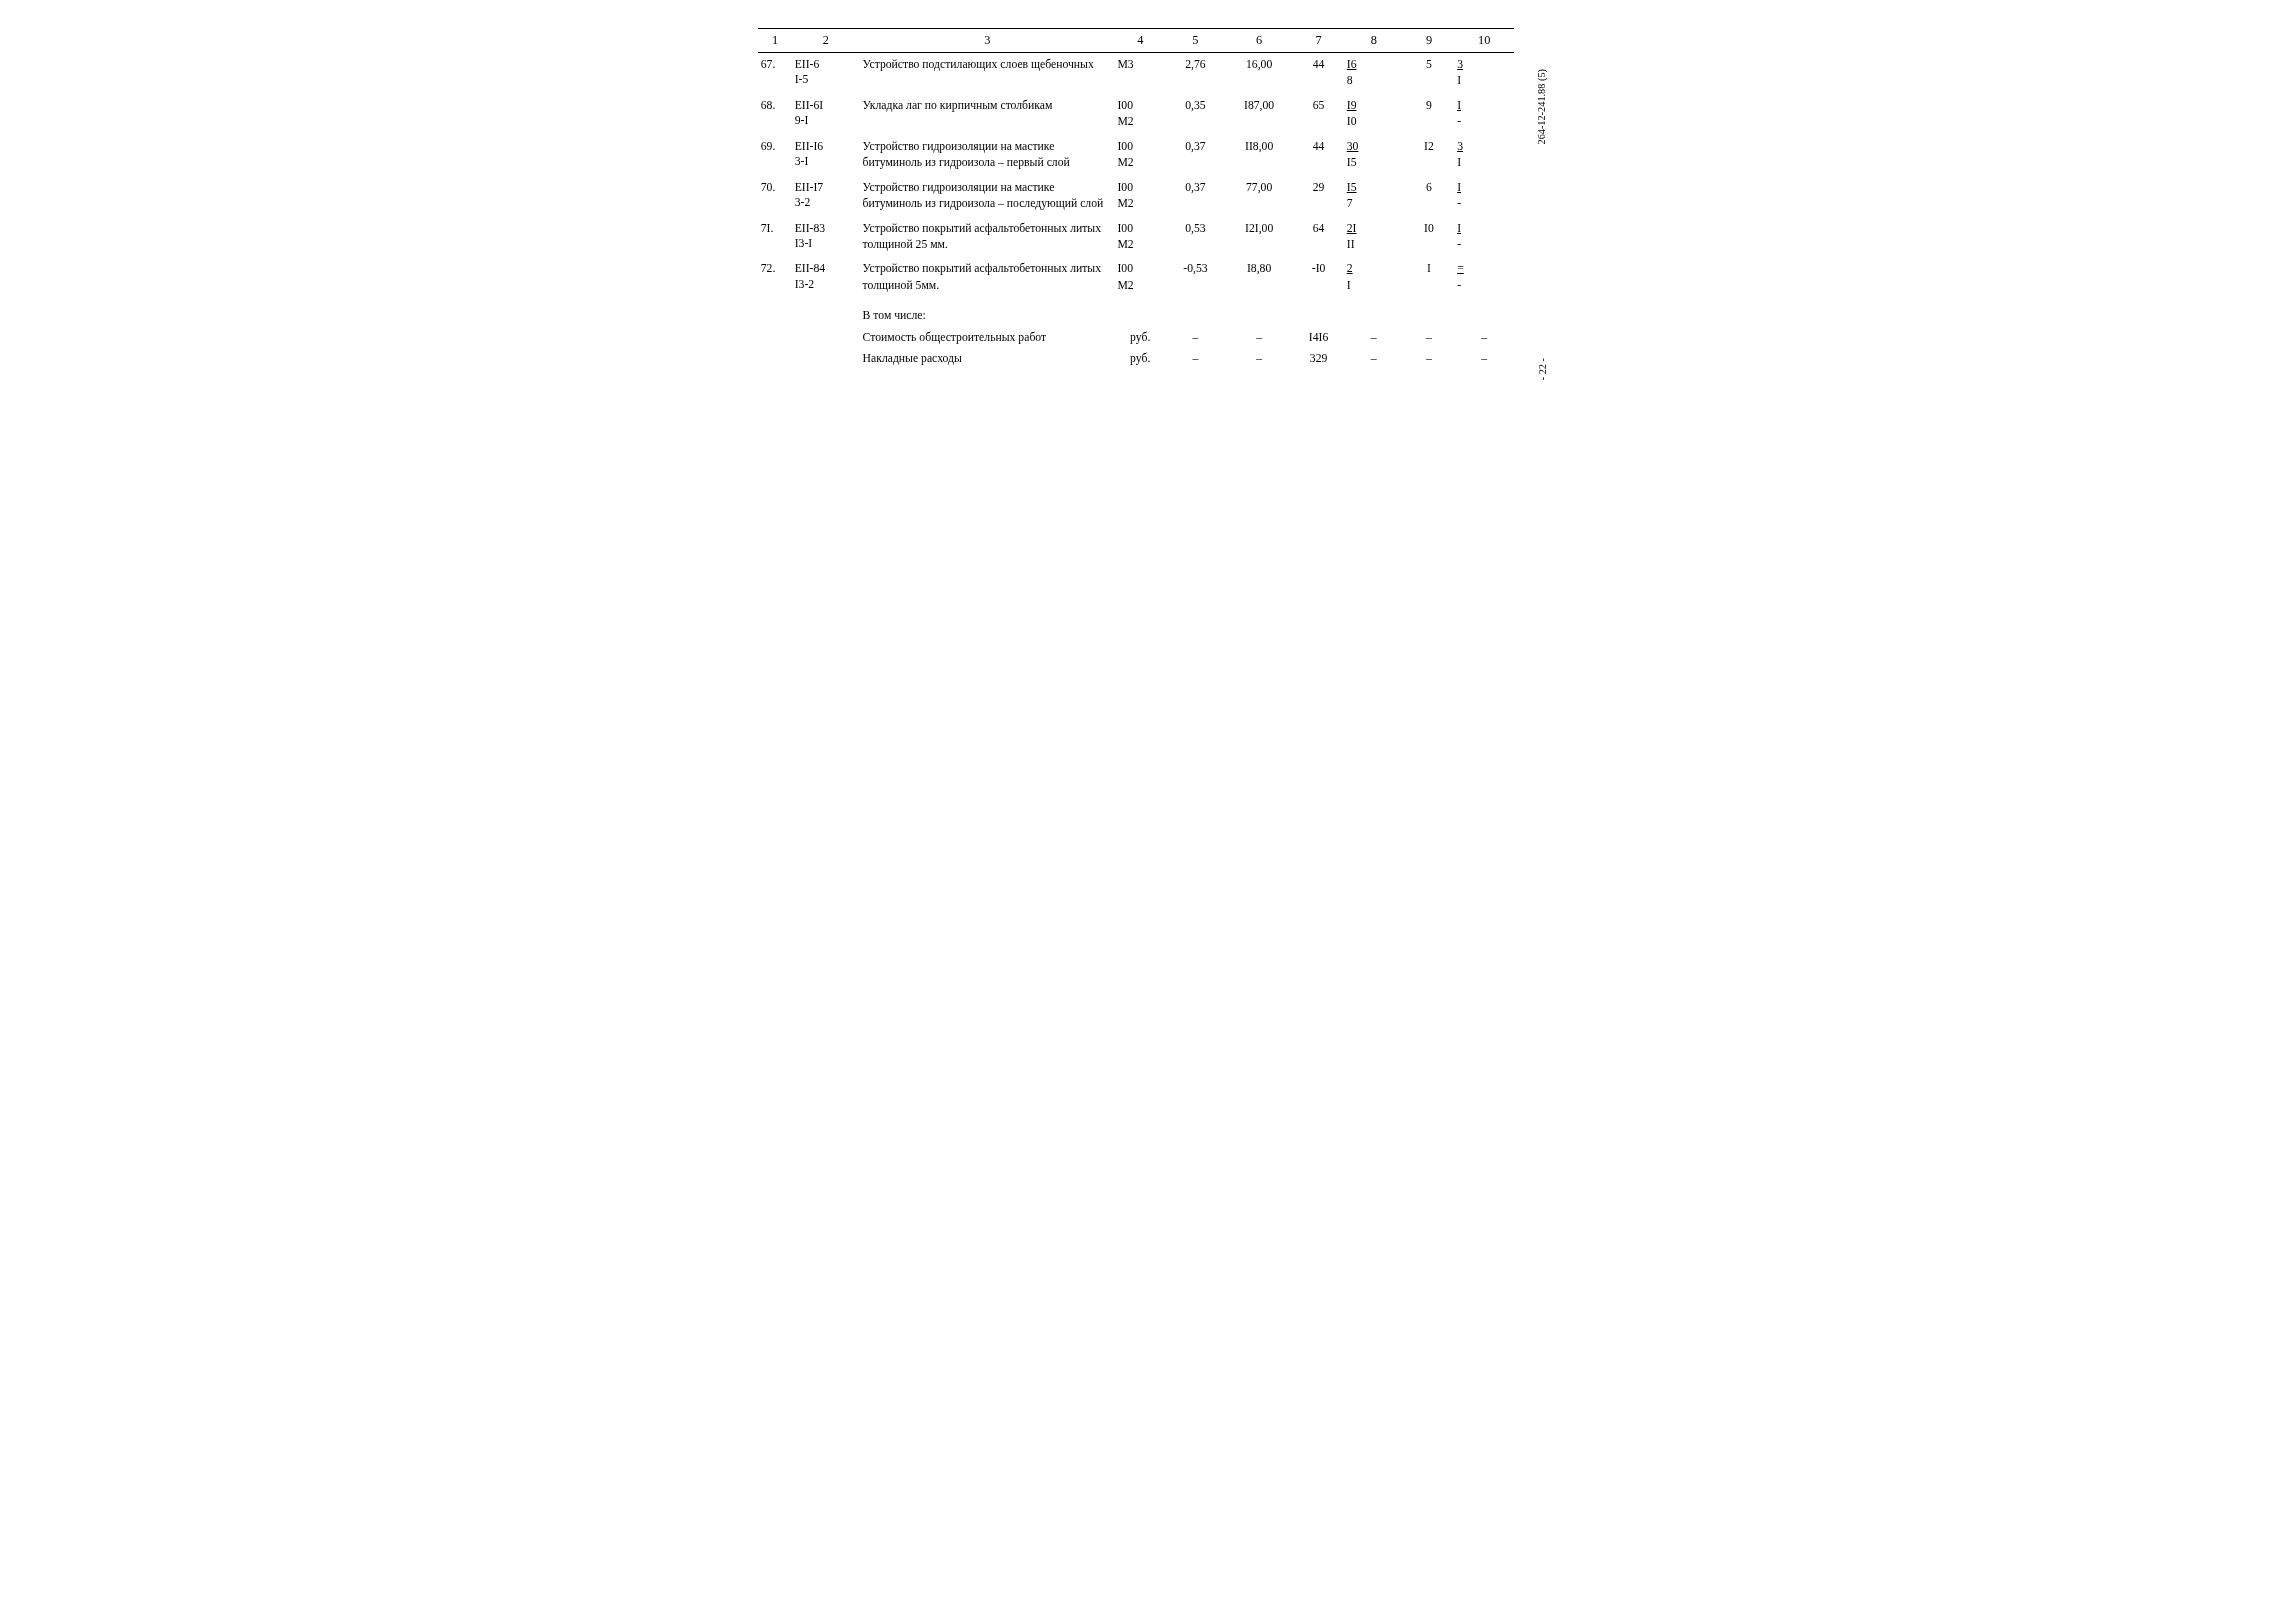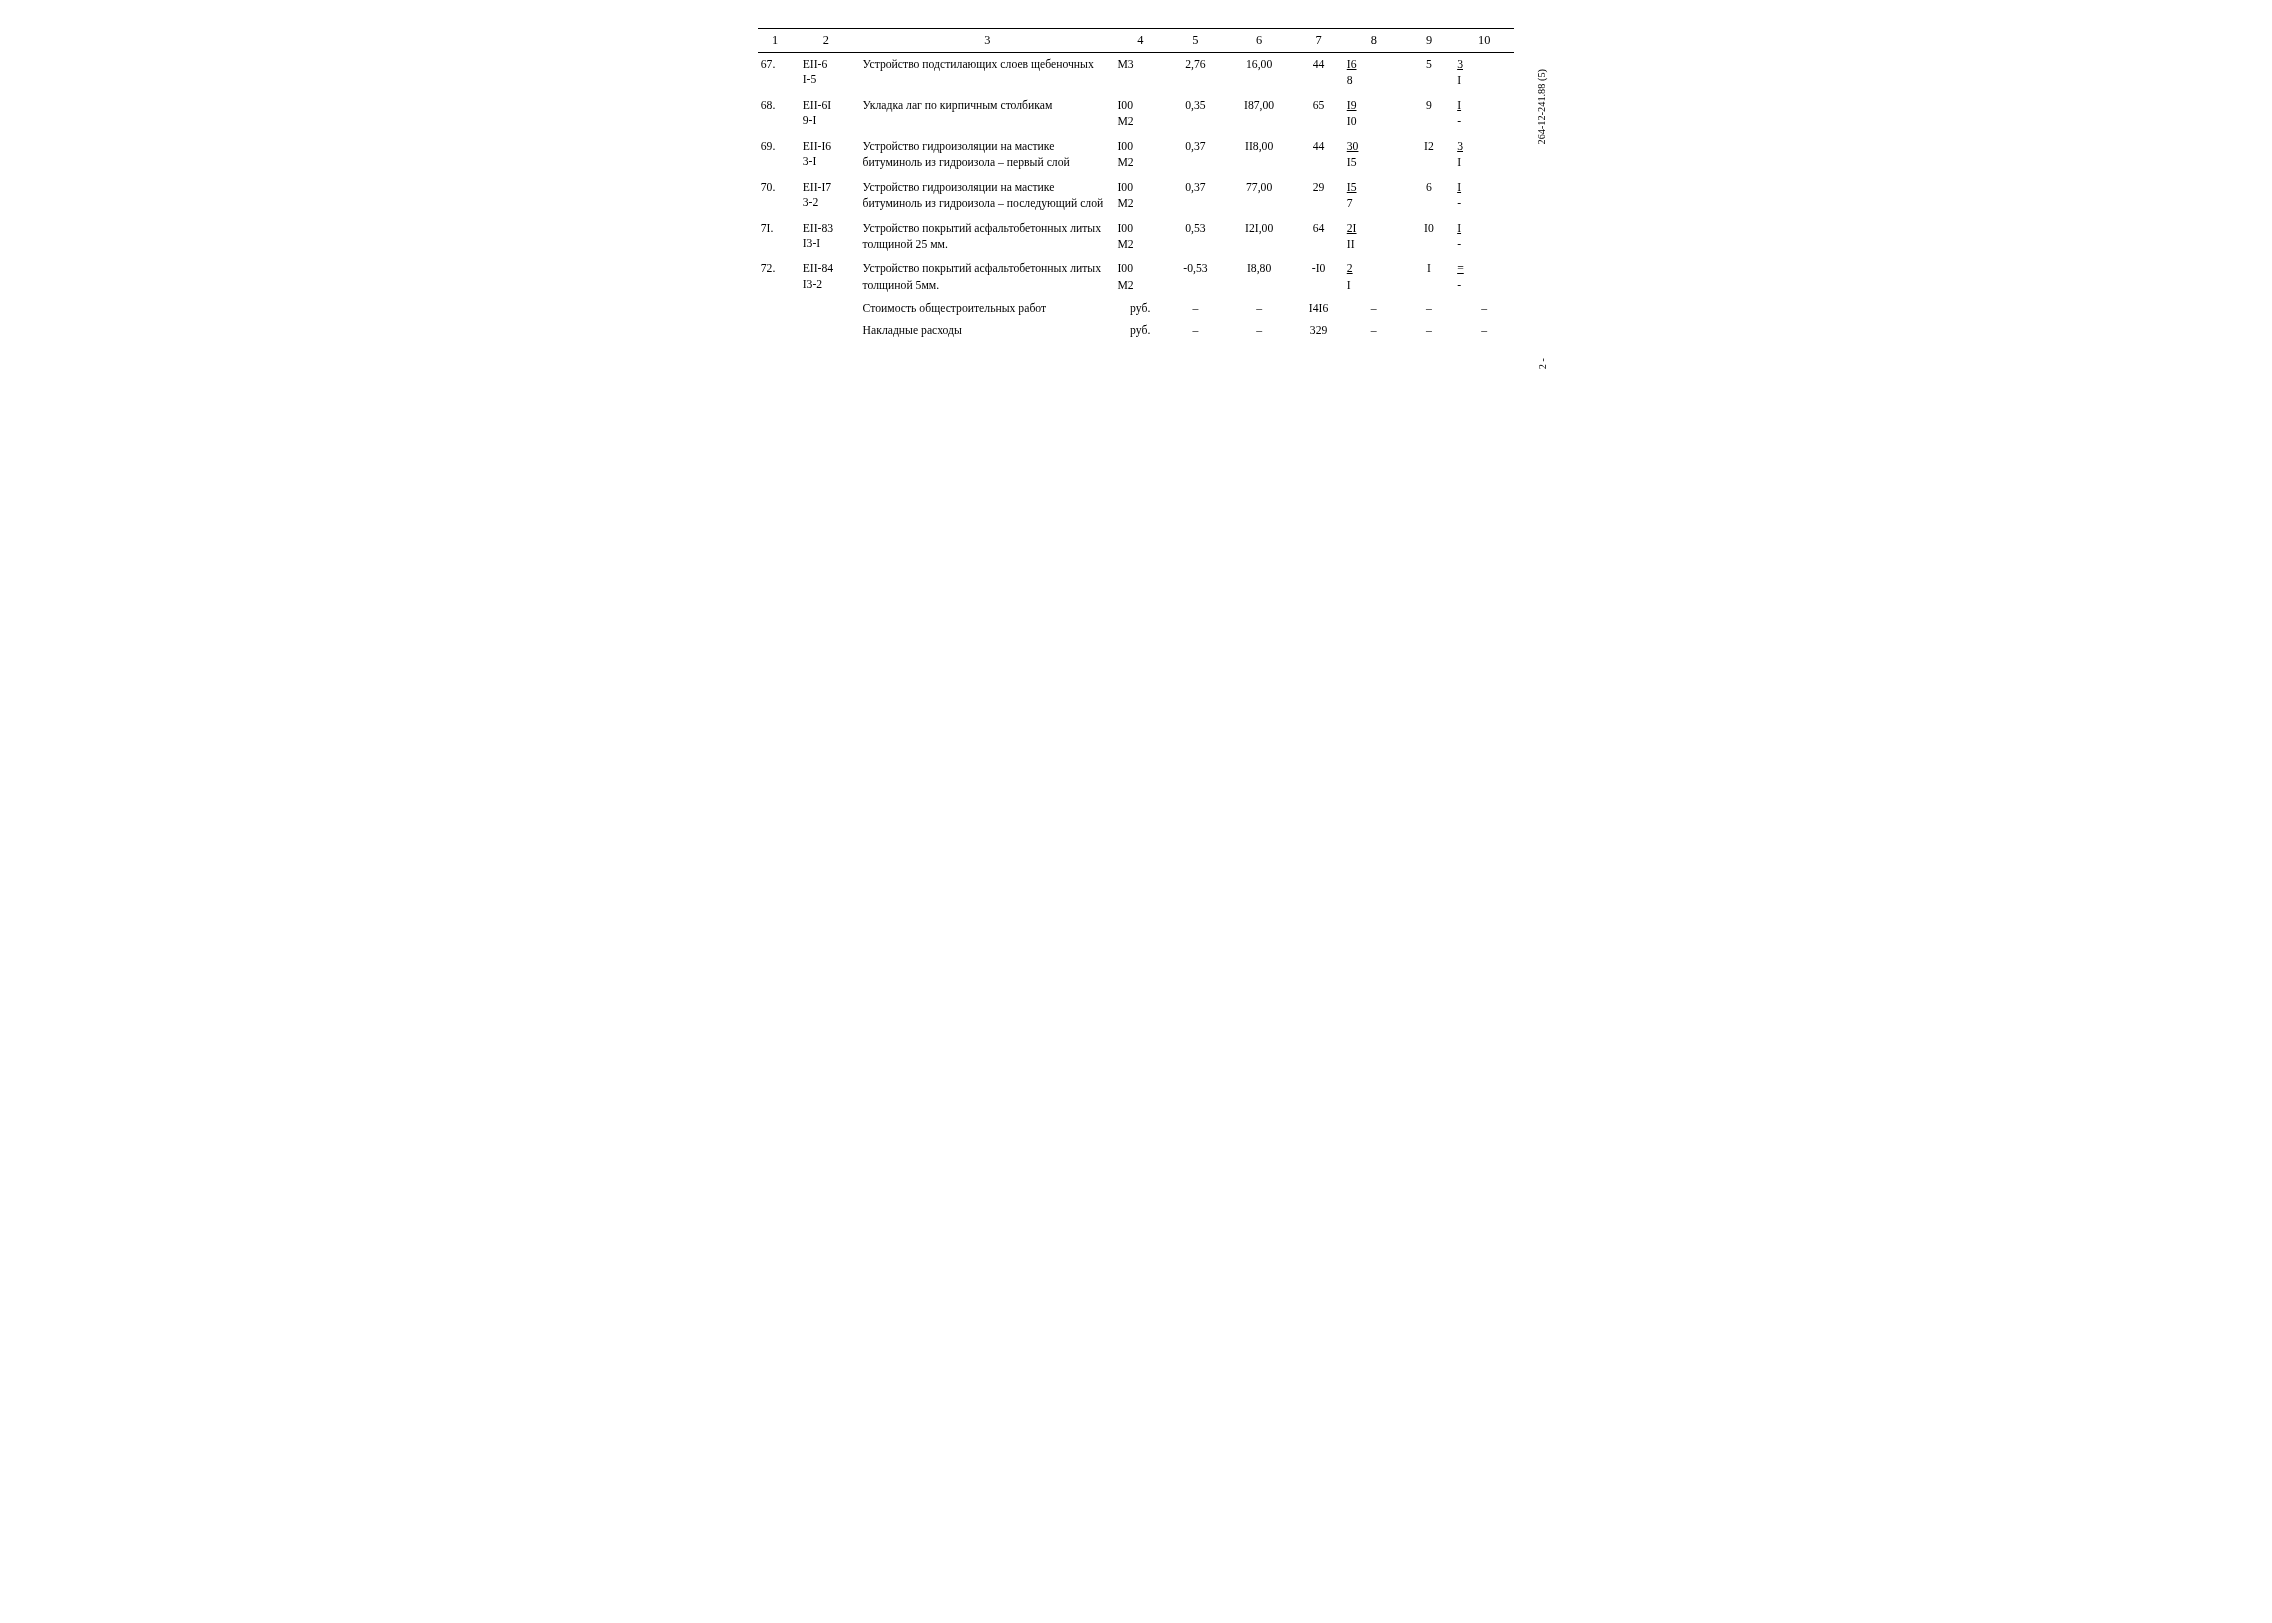--- a/index.html
+++ b/index.html
@@ -100,21 +100,20 @@
       padding-bottom: 2.7px;
       margin-top: 44px;
     }
 
     td.center {
       text-align: center;
     }
 
     .col2-cell {
       line-height: 1.3;
-      margin-left: 8px;
     }
   </style>
 </head>
 <body>
 
 <div class="page-container">
 
   <div class="side-text">
     <span>264-12-241.88 (5)</span>
   </div>
@@ -318,20 +317,25 @@
             </div>
           </td>
     <td class="center">I</td>
     <td class="center">
             <div class="stacked">
               <span style="text-decoration:underline">=</span>
               <span>-</span>
             </div>
           </td>
   </tr>
+        <tr class="section-label">
+  <td></td>
+  <td></td>
+  <td colspan="8">В том числе:</td>
+</tr>
         <tr class="sub-row">
     <td></td>
     <td></td>
     <td>Стоимость общестроительных работ</td>
     <td class="center">руб.</td>
     <td class="center">–</td>
     <td class="center">–</td>
     <td class="center">I4I6</td>
     <td class="center">–</td>
     <td class="center">–</td>

